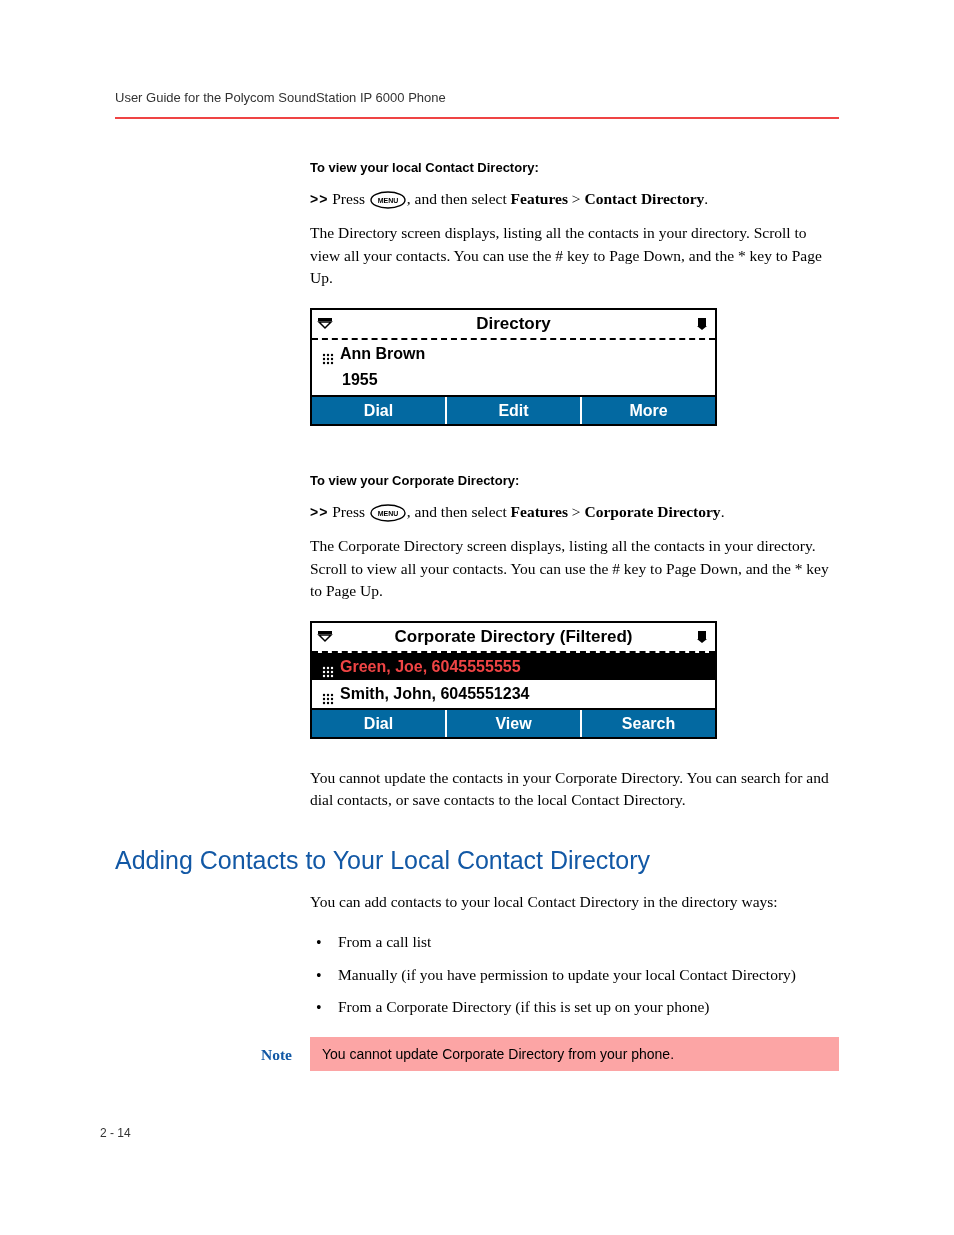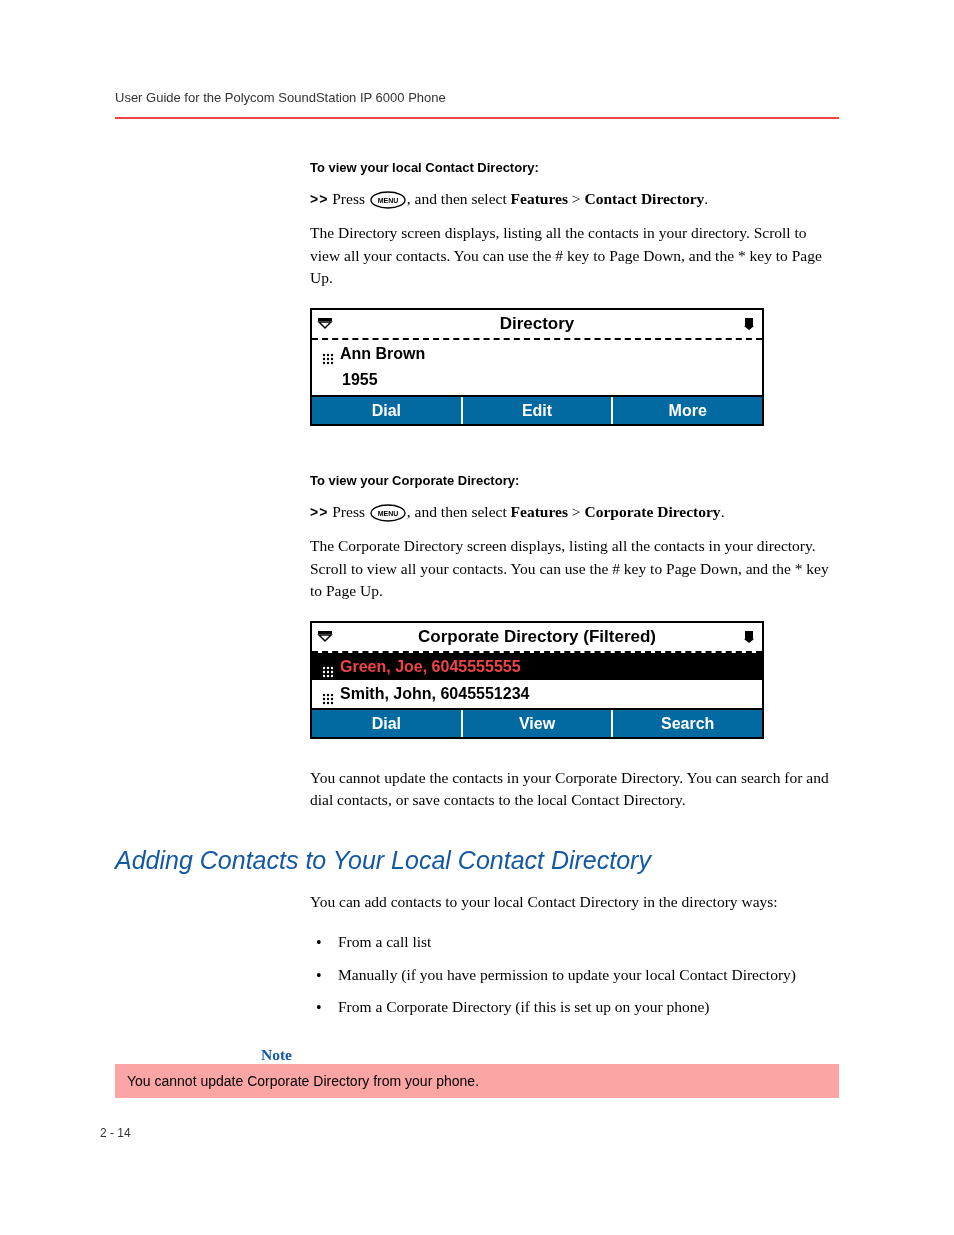--- a/index.html
+++ b/index.html
@@ -52,21 +52,21 @@
   .menu-key {
     display: inline-block;
     vertical-align: middle;
     width: 38px;
     height: 18px;
     position: relative;
   }
   .menu-key svg { position: absolute; top: -2px; left: 0; }
   
   .lcd {
-    width: 454px;
+    width: 407px;
     margin: 6px 0 22px 0;
     border: 2px solid #000;
     font-family: Arial, Helvetica, sans-serif;
     background: #fff;
     box-sizing: border-box;
   }
   .lcd .titlebar {
     display: flex;
     align-items: center;
     border-bottom: 2px dashed #000;
@@ -129,21 +129,20 @@
     border-right: 2px solid #fff;
   }
   .lcd .softkeys .sk:last-child { border-right: none; }
   
   h2.section {
     font-family: "Arial Narrow", Arial, Helvetica, sans-serif;
     color: #1258a5;
     font-size: 25px;
     font-weight: 500;
     margin: 34px 0 16px 0;
-    font-style: italic;
   }
   ul.bullets {
     list-style: none;
     padding: 0;
     margin: 10px 0 18px 0;
   }
   ul.bullets li {
     position: relative;
     padding-left: 28px;
     margin: 10px 0;
@@ -153,21 +152,20 @@
     position: absolute;
     left: 6px;
     top: 0;
     font-size: 16px;
   }
   
   .note-wrap {
     display: flex;
     margin-left: 0;
     margin-top: 8px;
-    flex-direction: column;
   }
   .note-label {
     width: 195px;
     text-align: right;
     padding-right: 18px;
     box-sizing: border-box;
     color: #1258a5;
     font-weight: bold;
     font-size: 15.5px;
     padding-top: 9px;

